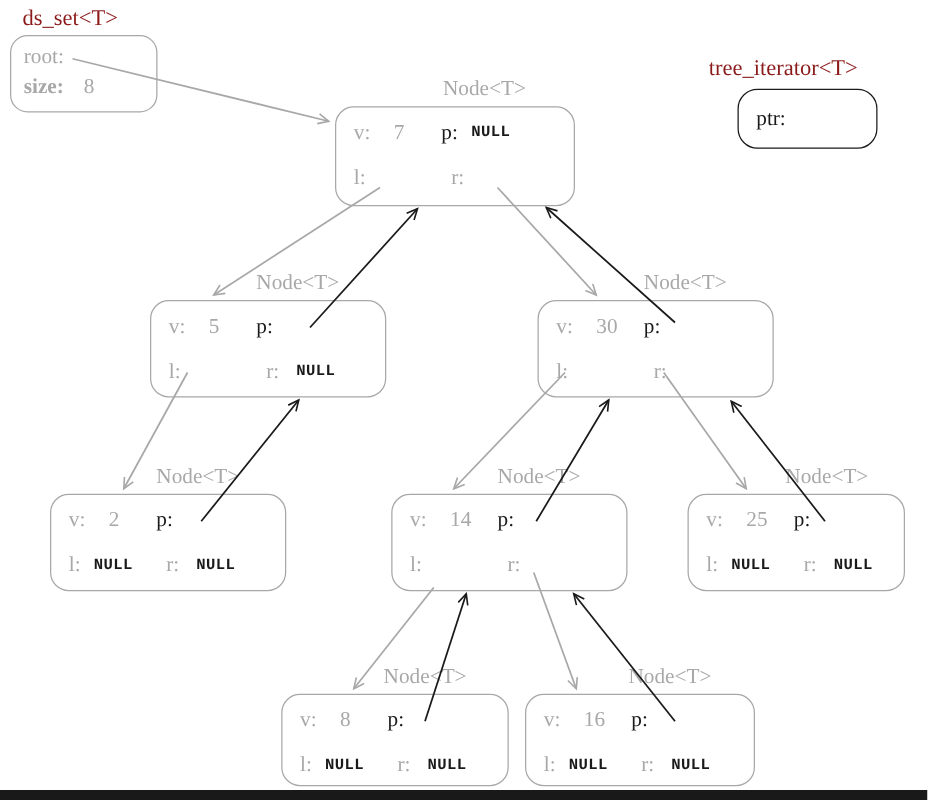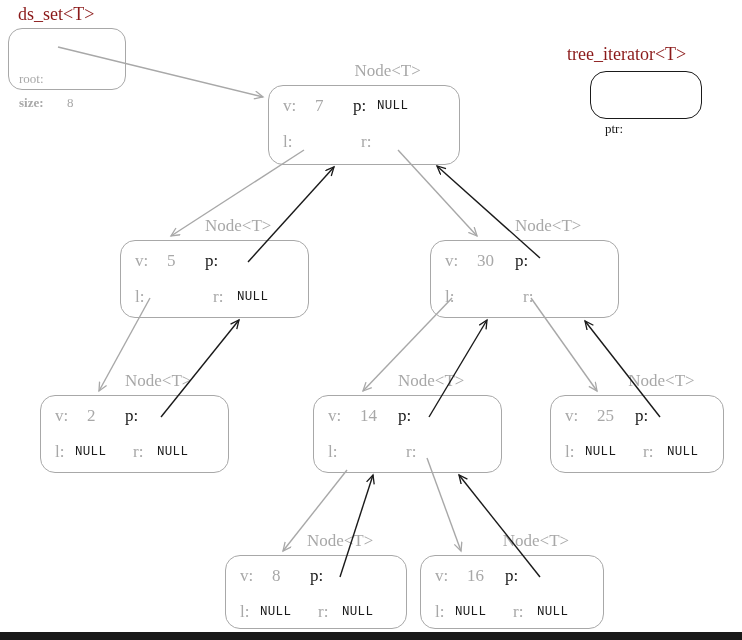--- a/index.html
+++ b/index.html
@@ -25,24 +25,23 @@
     border: 1.6px solid var(--gray, #a8a8a8);
     border-radius: 14px;
     background: transparent;
   }
   .iter-box {
     border-color: var(--black, #1a1a1a);
     border-radius: 16px;
   }
   .struct-box .line {
     position: absolute; left: 10px;
-    font-size: 13px; line-height: 1;
+    font-size: 17px; line-height: 1;
     color: var(--gray, #a8a8a8);
     white-space: nowrap;
-    margin-top: 36px;
   }
   .node { position: absolute; z-index: 2; padding-left: 24px; }
   .node-title {
     position: absolute; left: 0; top: -23px;
     width: 100%; padding-left: 45%;
     font-size: 17px; line-height: 1;
     color: var(--gray, #a8a8a8);
     white-space: nowrap;
   }
   .node-box {
@@ -56,20 +55,21 @@
     font-size: 17px; line-height: 1;
     white-space: nowrap;
   }
   .g { color: var(--gray, #a8a8a8); }
   .k { color: var(--black, #1a1a1a); }
   .null {
     font-family: "Liberation Mono", monospace;
     font-size: 12.5px;
     letter-spacing: 0.3px;
     margin-top: 3px;
+    font-weight: bold;
   }
   .r1 { top: 11px; }
   .r2 { top: 47px; }
   .c1 { left: 14px; }
   .c2 { left: 46px; }
   .c3 { left: 84px; }
   .c4 { left: 108px; }
   .d1 { left: 14px; }
   .d2 { left: 34px; }
   .d3 { left: 92px; }

